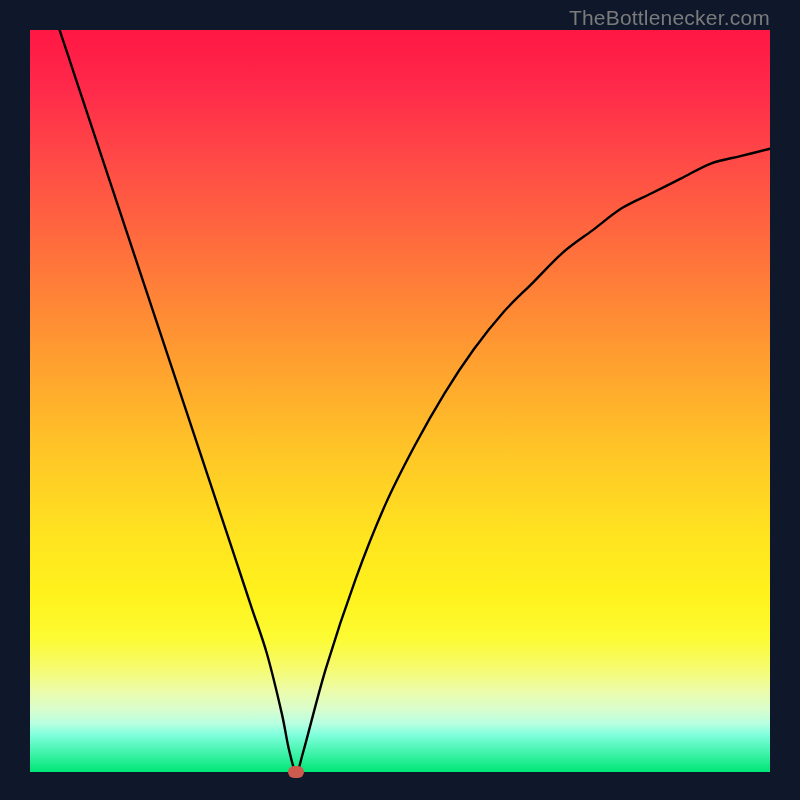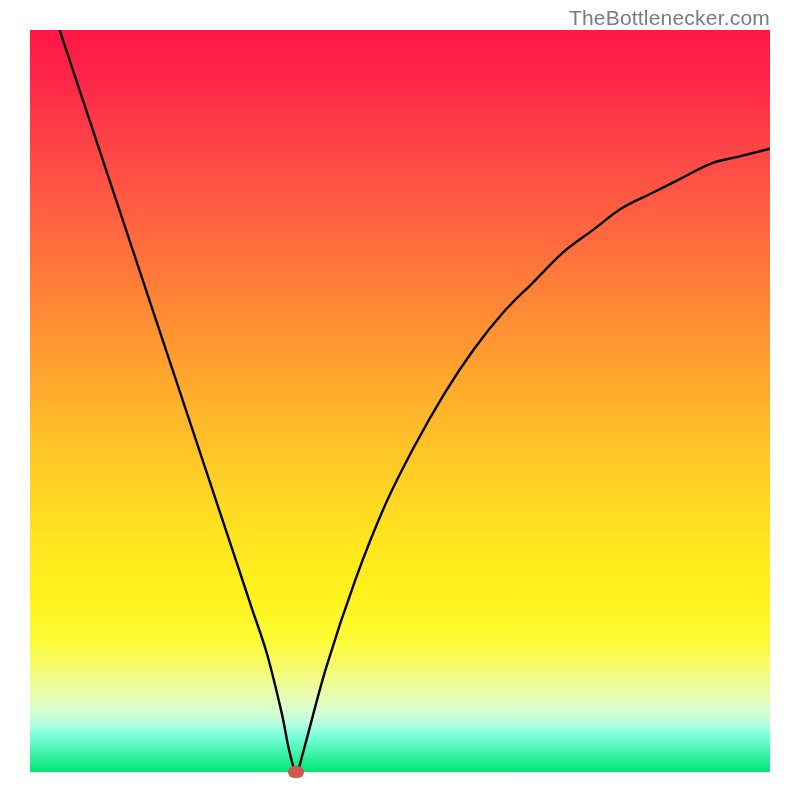--- a/index.html
+++ b/index.html
@@ -2,21 +2,21 @@
 <html><head>
 <meta charset="utf-8">
 <style>
   * { margin: 0; padding: 0; box-sizing: border-box; }
   html, body { width: 800px; height: 800px; overflow: hidden; }
   body { background: #000; font-family: Arial, sans-serif; }
   .frame {
     position: absolute;
     left: 0; top: 0;
     width: 800px; height: 800px;
-    background: #ffffff;
+    background: #0f172a;
   }
   .plot-area {
     position: absolute;
     left: 30px; top: 30px;
     width: 740px; height: 742px;
     background: linear-gradient(to bottom,
       #ff1744 0%,
       #ff2a4a 8%,
       #ff4b46 18%,
       #ff6a3e 28%,

